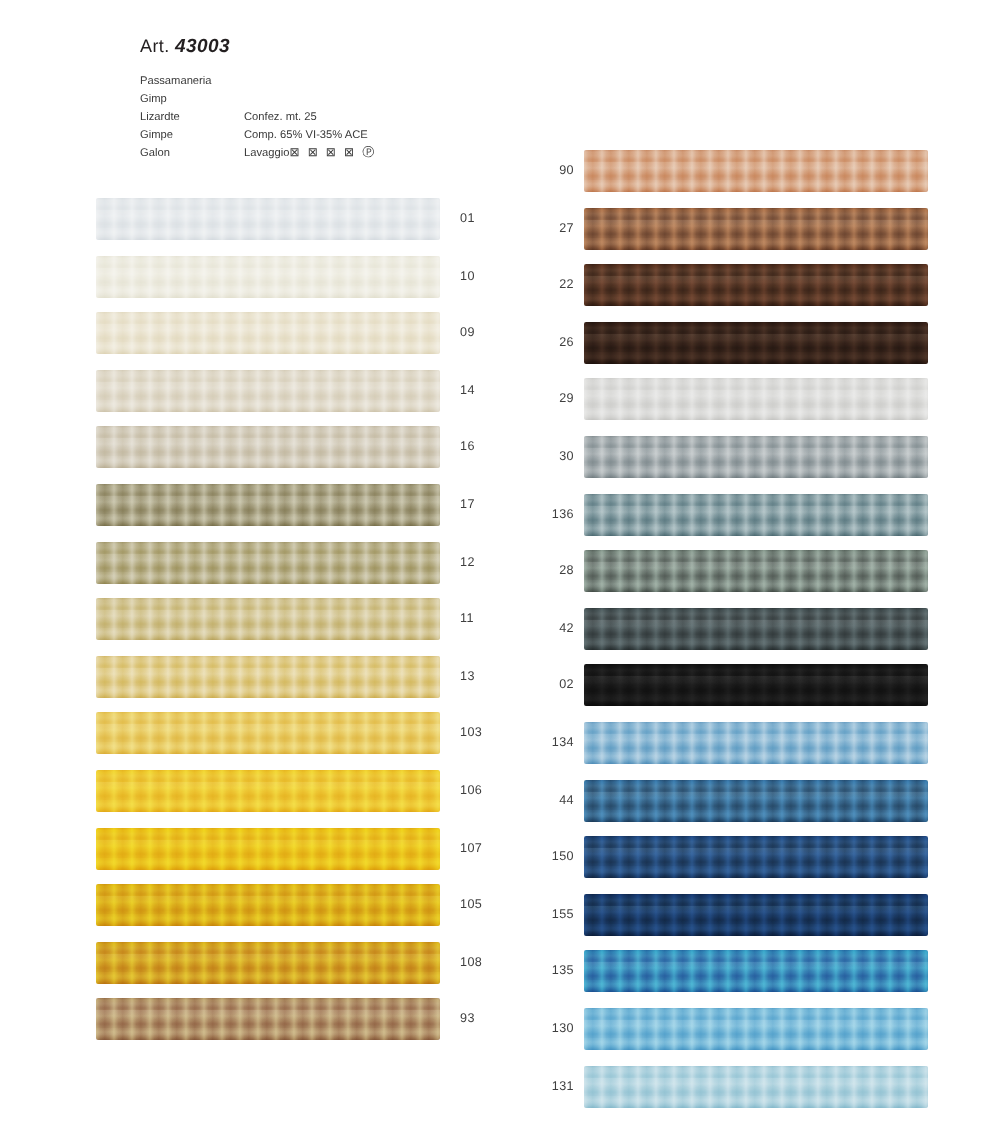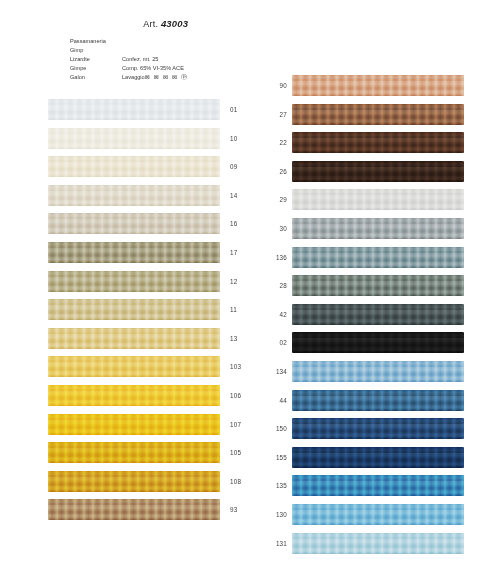--- a/index.html
+++ b/index.html
@@ -1,21 +1,21 @@
 <!DOCTYPE html>
 <html><head>
 <meta charset="utf-8">
 <style>
   html,body{margin:0;padding:0;background:#ffffff;}
   body{width:500px;height:563px;font-family:"Liberation Sans",sans-serif;color:#231f20;position:relative;overflow:hidden;}
   .page{position:relative;width:500px;height:563px;}
 
   
   .header{position:absolute;left:70px;top:18px;}
-  .art-line{font-size:9px;letter-spacing:.2px;text-align:right;}
+  .art-line{font-size:9px;letter-spacing:.2px;}
   .art-line .art-num{font-weight:bold;font-style:italic;font-size:9.5px;}
   .spec{margin-top:8px;font-size:5.6px;line-height:1.62;color:#3a3a3a;}
   .spec-row{display:flex;}
   .spec-row .k{width:52px;flex:0 0 52px;}
   .spec-row .v{white-space:nowrap;}
   .wash-glyphs{font-size:6px;letter-spacing:1.2px;}
 
   
   .col{position:absolute;}
   .col-left{left:48px;top:99px;width:200px;}

